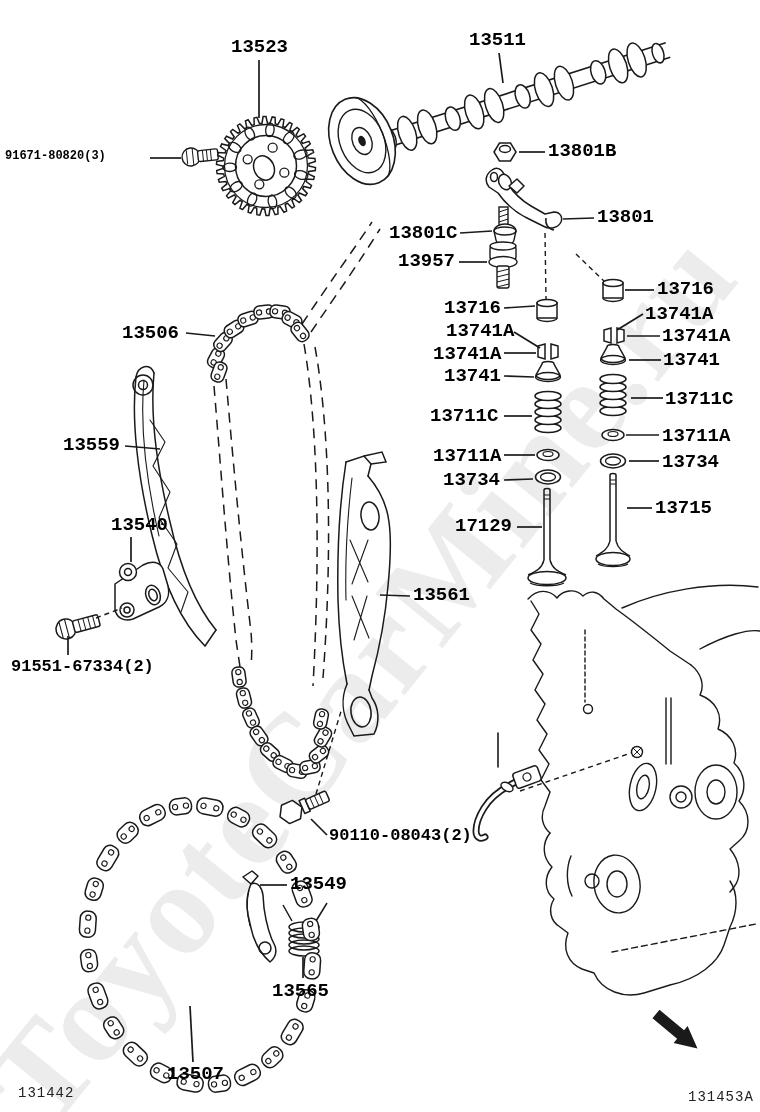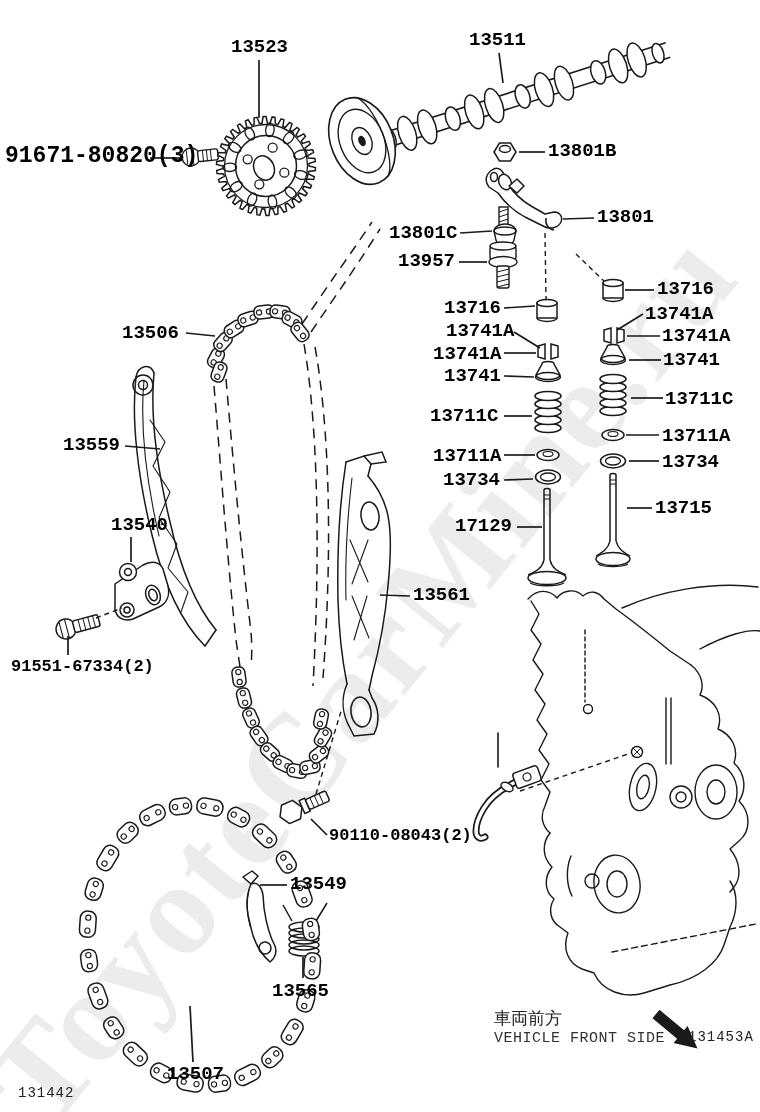--- a/index.html
+++ b/index.html
@@ -12,21 +12,21 @@
   .plabel{position:absolute;z-index:2;font-weight:bold;font-size:19px;line-height:20px;
           color:#000;white-space:nowrap;}
   .note{position:absolute;left:447px;top:675px;z-index:2;font-weight:bold;font-size:17px;
         line-height:19px;color:#000;white-space:nowrap;}
   .note div{height:19px;}
   .frontside{position:absolute;left:494px;top:1008px;z-index:2;color:#222;}
   .frontside .jp{font-size:17px;line-height:22px;font-family:"Liberation Sans",sans-serif;}
   .frontside .en{font-size:15px;line-height:18px;letter-spacing:0.5px;color:#333;}
   .corner{position:absolute;z-index:2;font-size:14px;color:#222;letter-spacing:1px;}
   .corner.l{left:18px;top:1085px;}
-  .corner.r{left:688px;top:1029px;}
+  .corner.r{left:688px;top:1089px;}
 </style>
 </head>
 <body>
 
 <div class="stage">
 
   <div class="watermark">ToyoteCarMine.ru</div>
 
   <svg id="art" class="art" width="760" height="1112" viewBox="0 0 760 1112">
 
@@ -529,21 +529,21 @@
         <line x1="303" y1="978" x2="303" y2="957" stroke="#1a1a1a" stroke-width="1.7"></line>
         <line x1="193" y1="1062" x2="190" y2="1006" stroke="#1a1a1a" stroke-width="1.7"></line>
       </g>
 
     <polygon fill="#1a1a1a" points="659.5,1009.8 684.1,1030.3 687.6,1026 697.5,1048.6 673.6,1043 677.1,1038.7 652.5,1018.2"></polygon>
   </svg>
 
   <div id="labels">
       <div class="plabel" style="left: 231px; top: 37px;">13523</div>
       <div class="plabel" style="left: 469px; top: 30px;">13511</div>
-      <div class="plabel" style="left: 5px; top: 146px; font-size: 23px;">91671-80820(3)</div>
+      <div class="plabel" style="left: 5px; top: 146px; font-size: 12px;">91671-80820(3)</div>
       <div class="plabel" style="left: 548px; top: 141px;">13801B</div>
       <div class="plabel" style="left: 597px; top: 207px;">13801</div>
       <div class="plabel" style="left: 389px; top: 223px;">13801C</div>
       <div class="plabel" style="left: 398px; top: 251px;">13957</div>
       <div class="plabel" style="left: 657px; top: 279px;">13716</div>
       <div class="plabel" style="left: 645px; top: 304px;">13741A</div>
       <div class="plabel" style="left: 662px; top: 326px;">13741A</div>
       <div class="plabel" style="left: 663px; top: 350px;">13741</div>
       <div class="plabel" style="left: 665px; top: 389px;">13711C</div>
       <div class="plabel" style="left: 662px; top: 426px;">13711A</div>
@@ -562,20 +562,16 @@
       <div class="plabel" style="left: 111px; top: 515px;">13540</div>
       <div class="plabel" style="left: 11px; top: 657px; font-size: 17px;">91551-67334(2)</div>
       <div class="plabel" style="left: 413px; top: 585px;">13561</div>
       <div class="plabel" style="left: 329px; top: 826px; font-size: 17px;">90110-08043(2)</div>
       <div class="plabel" style="left: 290px; top: 874px; text-align: center;">13549</div>
       <div class="plabel" style="left: 272px; top: 981px;">13565</div>
       <div class="plabel" style="left: 167px; top: 1064px;">13507</div>
     </div>
 
 
-  <div class="frontside">
-    <div class="jp">車両前方</div>
-    <div class="en">VEHICLE FRONT SIDE</div>
-  </div>
 
   <div class="corner l">131442</div>
   <div class="corner r">131453A</div>
 </div>
 
 </body></html>

